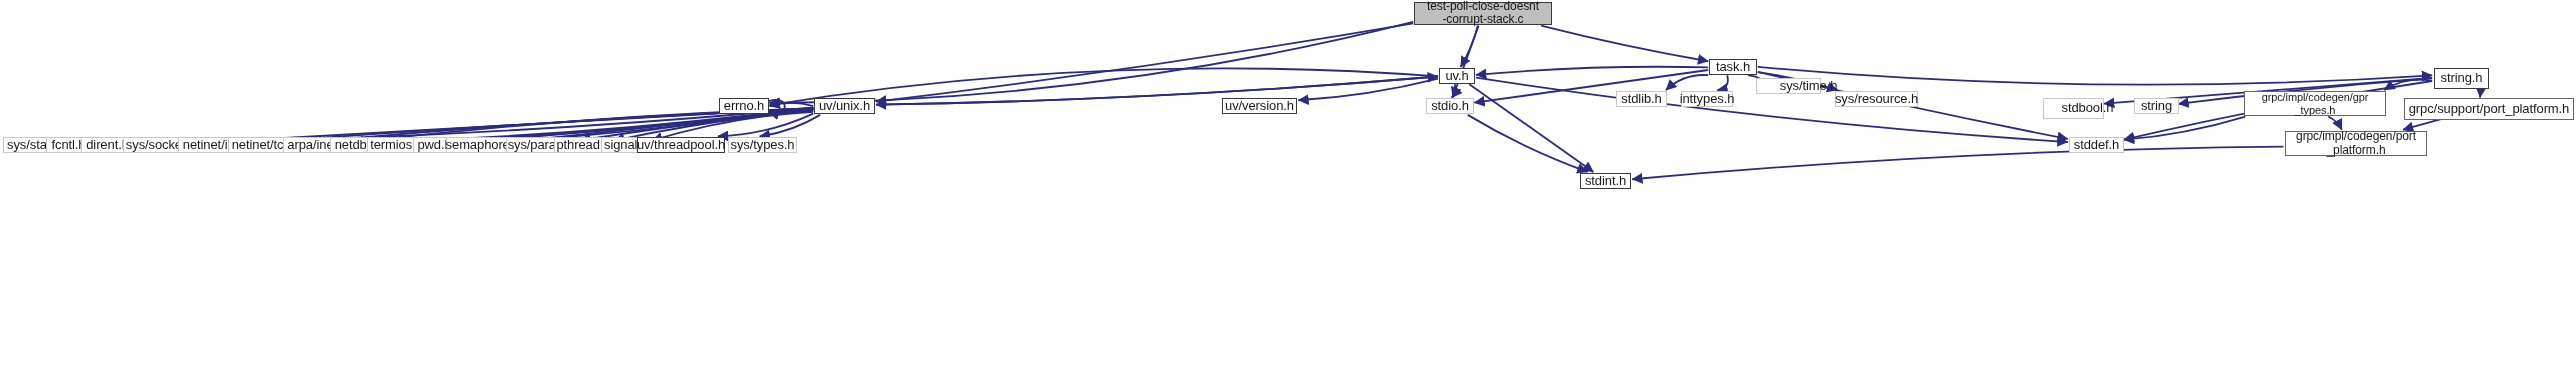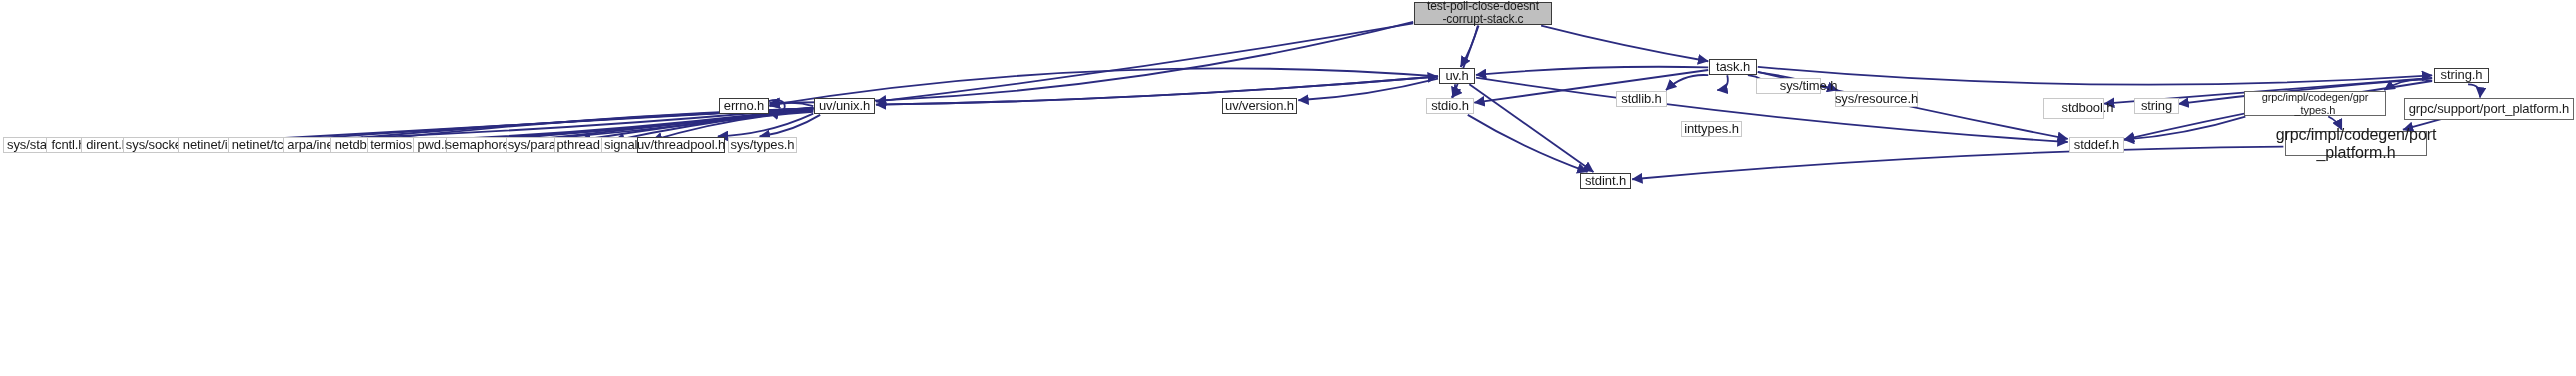--- a/index.html
+++ b/index.html
@@ -117,23 +117,23 @@
         <path d="M 2971.6 139.0 Q 2939.2 148.0 2906.7 157.0" class="edge-path" marker-end="url(#ah)"></path>
         <path d="M 2762.0 177.4 Q 2367.2 181.1 1974.0 216.9" class="edge-path" marker-end="url(#ah)"></path>
         <path d="M 1775.0 139.0 Q 1844.1 180.7 1920.0 208.0" class="edge-path" marker-end="url(#ah)"></path>
       </g>
   </svg>
   <div id="nodes-layer">
       <div class="node-box root" style="left: 1414px; top: 1.7px; width: 138px; height: 23px; font-size: 12px;">test-poll-close-doesnt
 -corrupt-stack.c</div>
       <div class="node-box dark" style="left: 1709px; top: 59px; width: 48px; height: 15.7px;">task.h</div>
       <div class="node-box dark" style="left: 1439px; top: 68px; width: 36px; height: 15.7px;">uv.h</div>
-      <div class="node-box dark" style="left: 2434px; top: 68px; width: 55px; height: 15px;">string.h</div>
+      <div class="node-box dark" style="left: 2434px; top: 68px; width: 55px; height: 21px;">string.h</div>
       <div class="node-box " style="left: 1616px; top: 91px; width: 51px; height: 15.7px;">stdlib.h</div>
-      <div class="node-box " style="left: 1681px; top: 91px; width: 61px; height: 15.7px; margin-top: 30px;">inttypes.h</div>
+      <div class="node-box " style="left: 1681px; top: 91px; width: 52px; height: 15.7px;">inttypes.h</div>
       <div class="node-box " style="left: 1756px; top: 78px; width: 65px; height: 15.7px; padding-left: 40px;">sys/time.h</div>
       <div class="node-box " style="left: 1835px; top: 91px; width: 83px; height: 15.7px;">sys/resource.h</div>
       <div class="node-box dark" style="left: 719px; top: 98px; width: 50px; height: 15.7px;">errno.h</div>
       <div class="node-box dark" style="left: 814px; top: 98px; width: 61px; height: 15.7px;">uv/unix.h</div>
       <div class="node-box dark" style="left: 1222px; top: 98px; width: 75px; height: 15.7px;">uv/version.h</div>
       <div class="node-box " style="left: 1426px; top: 98px; width: 48px; height: 15.7px;">stdio.h</div>
       <div class="node-box " style="left: 2043px; top: 98px; width: 61px; height: 21px; padding-left: 28px;">stdbool.h</div>
       <div class="node-box " style="left: 2134px; top: 98px; width: 45px; height: 15.7px;">string</div>
       <div class="node-box heavy" style="left: 2244px; top: 91px; width: 142px; height: 25px; font-size: 11px;">grpc/impl/codegen/gpr
 _types.h</div>
@@ -148,18 +148,18 @@
       <div class="node-box " style="left: 330px; top: 137px; width: 52px; height: 15.7px;">netdb.h</div>
       <div class="node-box " style="left: 367px; top: 137px; width: 59px; height: 15.7px;">termios.h</div>
       <div class="node-box " style="left: 413px; top: 137px; width: 43px; height: 15.7px;">pwd.h</div>
       <div class="node-box " style="left: 446px; top: 137px; width: 74px; height: 15.7px;">semaphore.h</div>
       <div class="node-box " style="left: 506px; top: 137px; width: 73px; height: 15.7px;">sys/param.h</div>
       <div class="node-box " style="left: 554px; top: 137px; width: 59px; height: 15.7px;">pthread.h</div>
       <div class="node-box " style="left: 601px; top: 137px; width: 50px; height: 15.7px;">signal.h</div>
       <div class="node-box dark" style="left: 637px; top: 137px; width: 88px; height: 15.7px;">uv/threadpool.h</div>
       <div class="node-box " style="left: 728px; top: 137px; width: 69px; height: 15.7px;">sys/types.h</div>
       <div class="node-box " style="left: 2069px; top: 137px; width: 55px; height: 15.7px;">stddef.h</div>
-      <div class="node-box heavy" style="left: 2285px; top: 131px; width: 142px; height: 25px; font-size: 16px;">grpc/impl/codegen/port
+      <div class="node-box heavy" style="left: 2285px; top: 131px; width: 142px; height: 25px; font-size: 12px;">grpc/impl/codegen/port
 _platform.h</div>
       <div class="node-box dark" style="left: 1580px; top: 173px; width: 51px; height: 15.7px;">stdint.h</div>
     </div>
 </div>
 
 
 </body></html>

